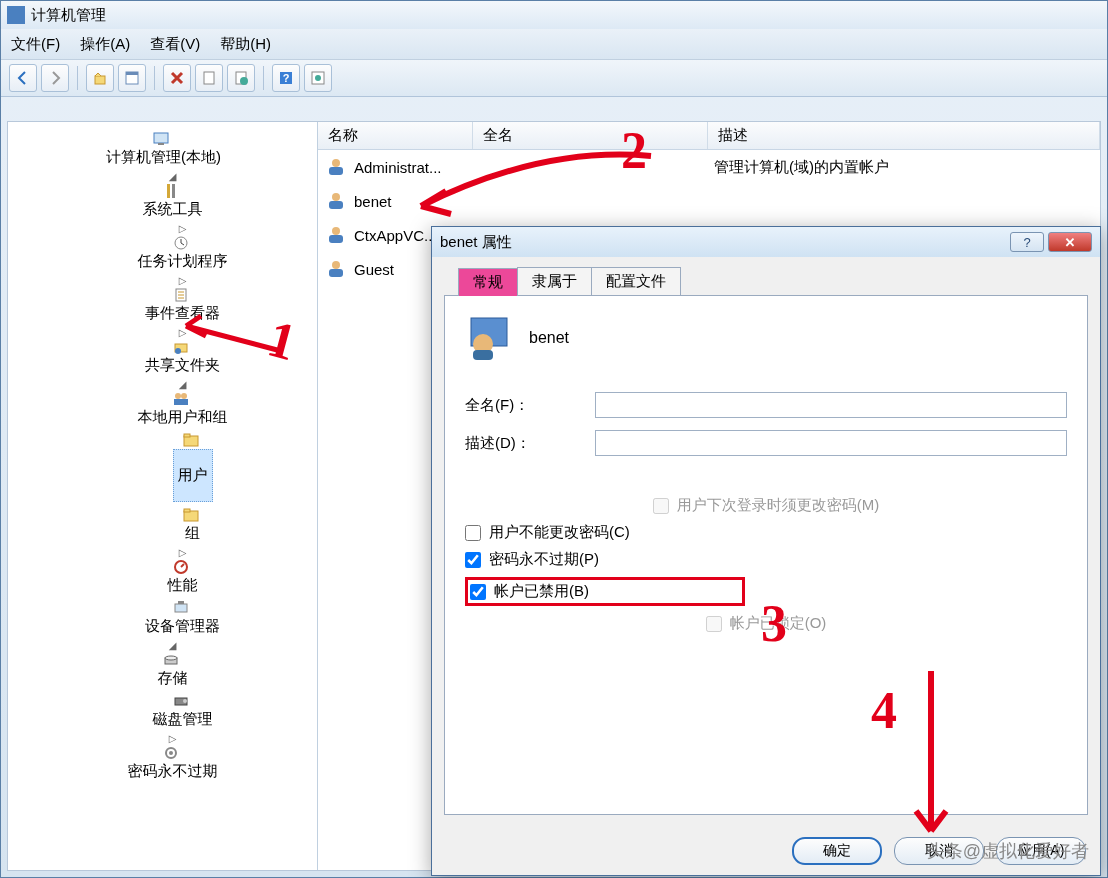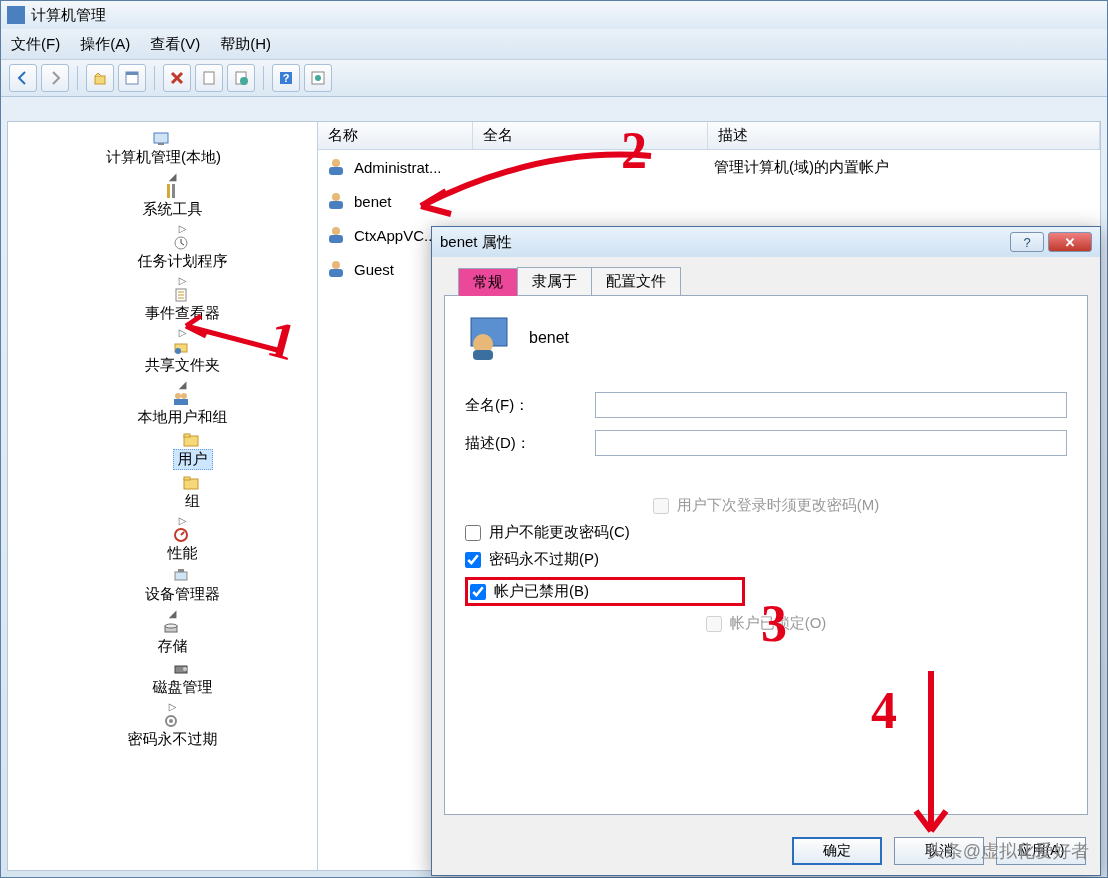--- a/index.html
+++ b/index.html
@@ -79,21 +79,21 @@
 }
 .tree-node .expander {
   width: 14px; text-align: center; color: #666; font-size: 10px;
 }
 .tree-node .ticon {
   width: 20px; height: 18px; margin-right: 4px;
   display: inline-flex; align-items: center; justify-content: center;
 }
 .tree-node.selected span.label {
   background: #cde6ff; border: 1px dotted #6aa0d8;
-  padding: 0 4px;
+  padding: 16px 4px;
 }
 .ind0 { padding-left: 2px; }
 .ind1 { padding-left: 20px; }
 .ind2 { padding-left: 40px; }
 .ind3 { padding-left: 60px; }
 .list-pane {
   flex: 1;
   background: #fff;
   position: relative;
 }
@@ -201,21 +201,21 @@
 .chk-row.hl { border: 3px solid #e2001a; padding: 2px; width: 280px; }
 .dlg-buttons {
   position: absolute;
   bottom: 10px; right: 14px;
   display: flex; gap: 12px;
 }
 .dlg-buttons button {
   width: 90px; height: 28px;
   border: 1px solid #7a94b2;
   background: linear-gradient(#fdfdfd,#e3ecf5);
-  border-radius: 0;
+  border-radius: 13px;
   font-size: 14px;
 }
 .dlg-buttons button.primary {
   border: 2px solid #2a6fbf;
 }
 
 .anno { position: absolute; color: #e2001a; pointer-events: none; }
 .anno-num { font-size: 52px; font-family: "Comic Sans MS", cursive; font-weight: bold; }
 .watermark {
   position: absolute;

